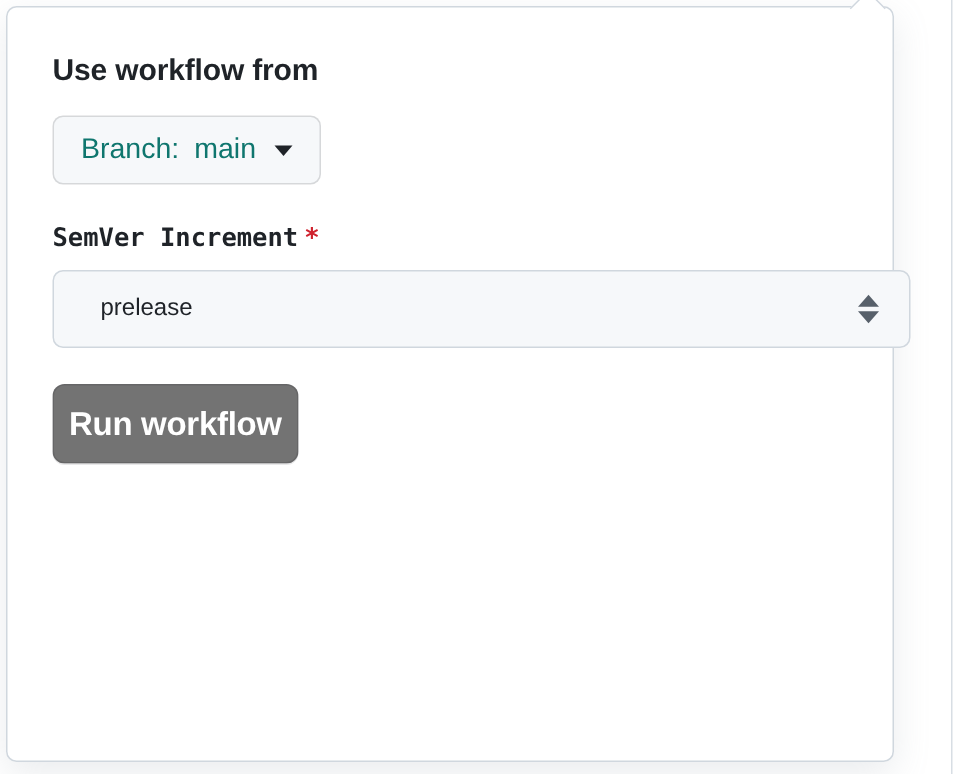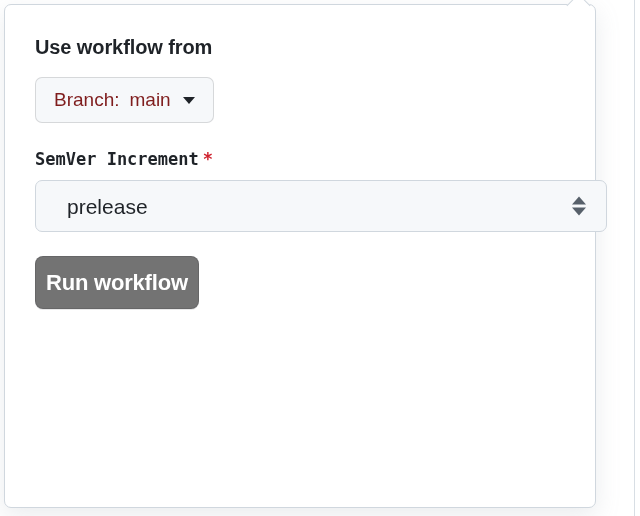--- a/index.html
+++ b/index.html
@@ -95,21 +95,21 @@
     align-items: center;
     gap: 10px;
     height: 46px;
     padding: 0 18px;
     box-sizing: border-box;
     background: #f6f8fa;
     border: 1px solid rgba(31, 35, 40, 0.15);
     border-radius: 7px;
     font-family: "Liberation Sans", sans-serif;
     font-size: 19px;
-    color: #7f1d1d;
+    color: #0f766e;
     cursor: pointer;
     white-space: nowrap;
   }
   .branch-button .branch-prefix { font-weight: normal; }
   .branch-button .branch-name { font-weight: normal; }
   .caret-down {
     width: 0; height: 0;
     border-left: 6px solid transparent;
     border-right: 6px solid transparent;
     border-top: 7px solid #1f2328;
@@ -126,21 +126,21 @@
     box-sizing: border-box;
     background: #f6f8fa;
     border: 1px solid #d0d7de;
     border-radius: 7px;
     display: flex;
     align-items: center;
     cursor: pointer;
   }
   .select-value {
     font-family: "Liberation Sans", sans-serif;
-    font-size: 21px;
+    font-size: 16px;
     color: #1f2328;
     padding-left: 31px;
     line-height: 1;
   }
   .select-arrows {
     position: absolute;
     right: 20px;
     top: 50%;
     transform: translateY(-50%);
     display: flex;

